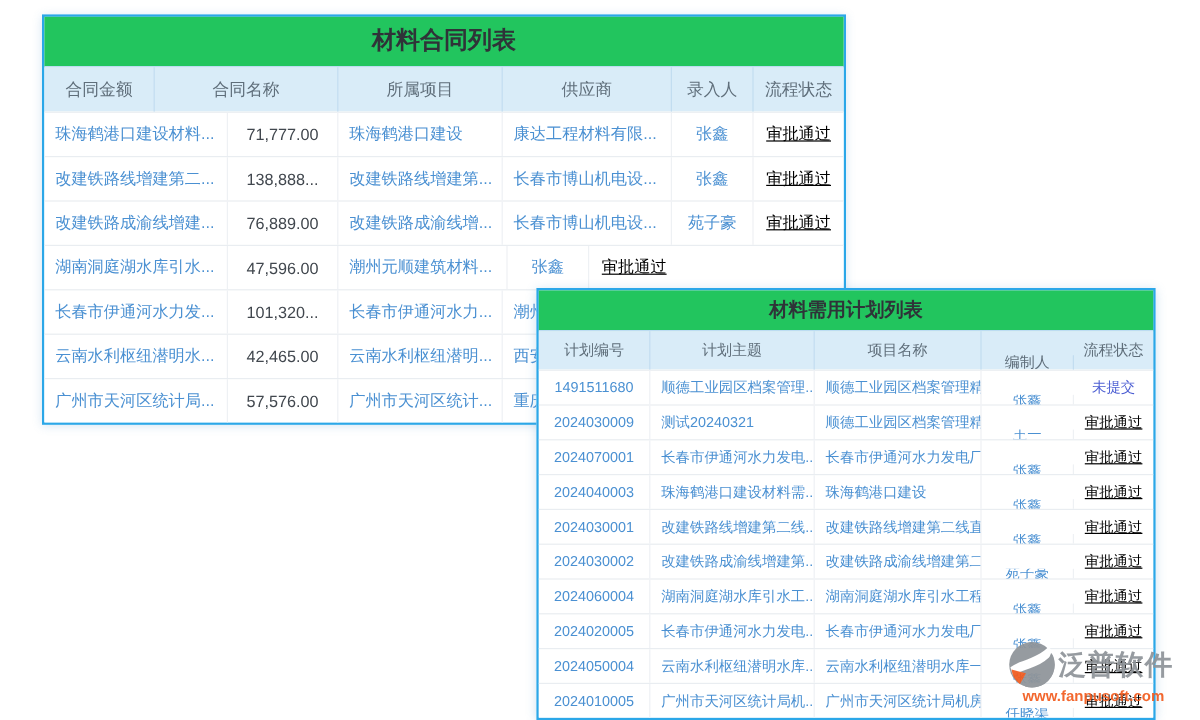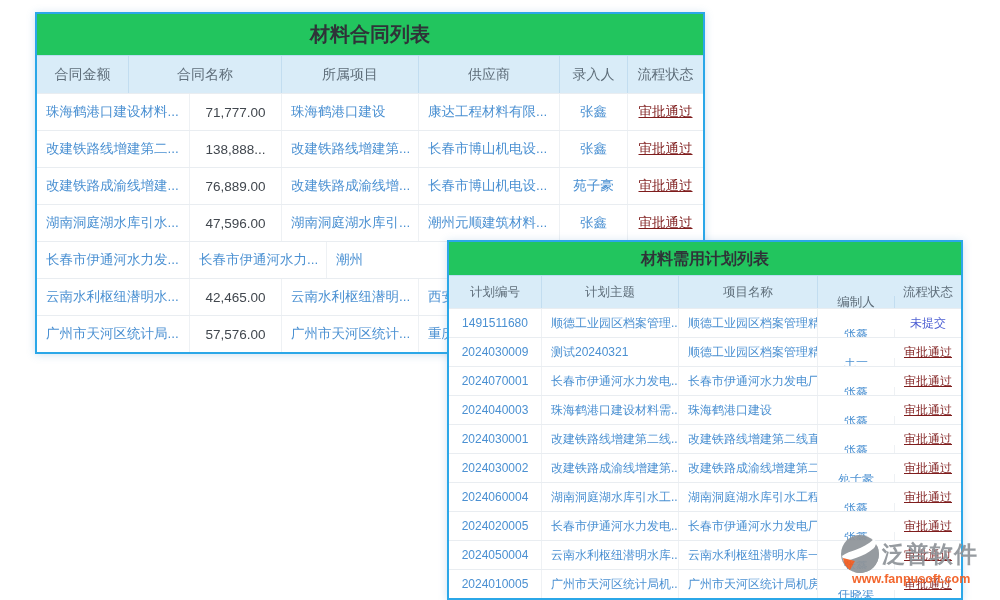--- a/index.html
+++ b/index.html
@@ -40,21 +40,21 @@
   .td{
     display:flex;align-items:center;box-sizing:border-box;
     border-right:1px solid #eef1f4;padding:0 9px;
     white-space:nowrap;overflow:hidden;flex:0 0 auto;
   }
   .td:last-child{border-right:none;}
   .center{justify-content:center;}
   .left{justify-content:flex-start;}
   .link{color:#4a90d2;}
   .amount{color:#41474e;justify-content:center;}
-  .status-approved{color:#7f1d1d;text-decoration:underline;}
+  .status-approved{color:#000000;text-decoration:underline;}
   .status-unsubmitted{color:#4d5fd3;}
 
   
   .cc0{width:153px;}.cc1{width:92px;}.cc2{width:137px;}.cc3{width:141px;}.cc4{width:68px;}.cc5{width:75px;}
   .pc0{width:93px;}.pc1{width:137px;}.pc2{width:139px;}.pc3{width:77px;margin-top:20px;}.pc4{width:66px;}
   .th{flex:0 0 auto;}
 
   
   .watermark{
     position:absolute;left:840px;top:534px;z-index:6;
@@ -105,27 +105,27 @@
         <div class="td cc0 left link">改建铁路成渝线增建...</div>
         <div class="td cc1 amount">76,889.00</div>
         <div class="td cc2 left link">改建铁路成渝线增...</div>
         <div class="td cc3 left link">长春市博山机电设...</div>
         <div class="td cc4 center link">苑子豪</div>
         <div class="td cc5 center status-approved">审批通过</div>
       </div>
       <div class="row">
         <div class="td cc0 left link">湖南洞庭湖水库引水...</div>
         <div class="td cc1 amount">47,596.00</div>
-        <div class="td cc2 left link">湖南洞庭湖水库引...</div>
         <div class="td cc3 left link">潮州元顺建筑材料...</div>
         <div class="td cc4 center link">张鑫</div>
         <div class="td cc5 center status-approved">审批通过</div>
       </div>
       <div class="row">
         <div class="td cc0 left link">长春市伊通河水力发...</div>
+        <div class="td cc1 amount">101,320...</div>
         <div class="td cc2 left link">长春市伊通河水力...</div>
         <div class="td cc3 left link">潮州</div>
         <div class="td cc4 center link"></div>
         <div class="td cc5 center"></div>
       </div>
       <div class="row">
         <div class="td cc0 left link">云南水利枢纽潜明水...</div>
         <div class="td cc1 amount">42,465.00</div>
         <div class="td cc2 left link">云南水利枢纽潜明...</div>
         <div class="td cc3 left link">西安</div>

